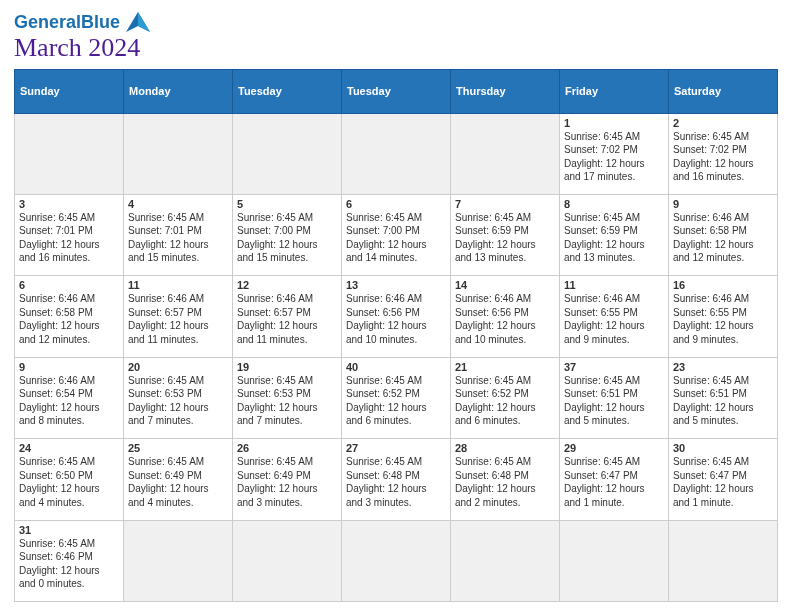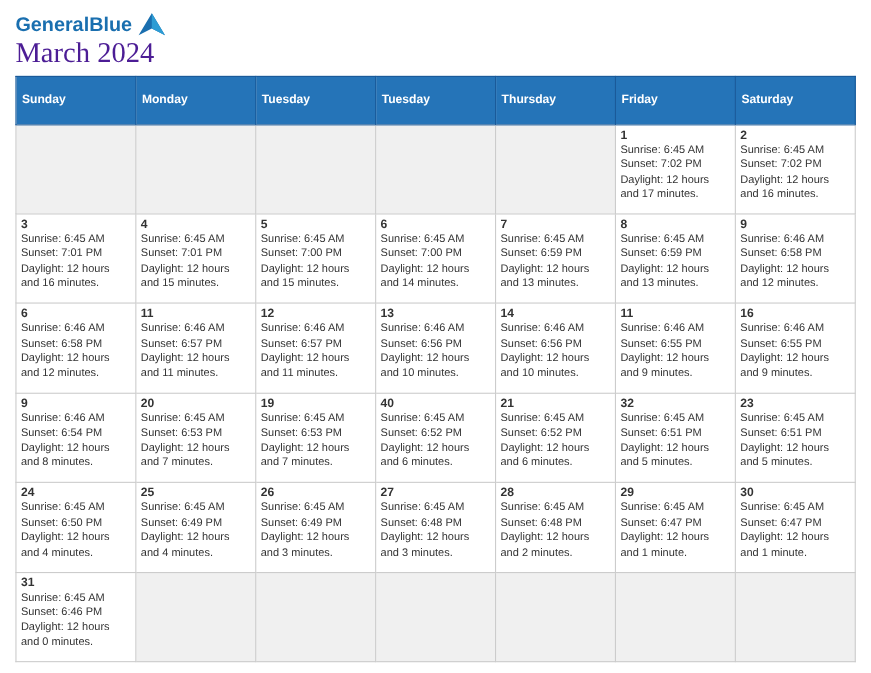--- a/index.html
+++ b/index.html
@@ -290,21 +290,21 @@
 and 6 minutes.</div>
           </td>
           <td>
             <span class="day-number">21</span>
             <div class="day-info">Sunrise: 6:45 AM
 Sunset: 6:52 PM
 Daylight: 12 hours
 and 6 minutes.</div>
           </td>
           <td>
-            <span class="day-number">32</span>
+            <span class="day-number">37</span>
             <div class="day-info">Sunrise: 6:45 AM
 Sunset: 6:51 PM
 Daylight: 12 hours
 and 5 minutes.</div>
           </td>
           <td>
             <span class="day-number">23</span>
             <div class="day-info">Sunrise: 6:45 AM
 Sunset: 6:51 PM
 Daylight: 12 hours

